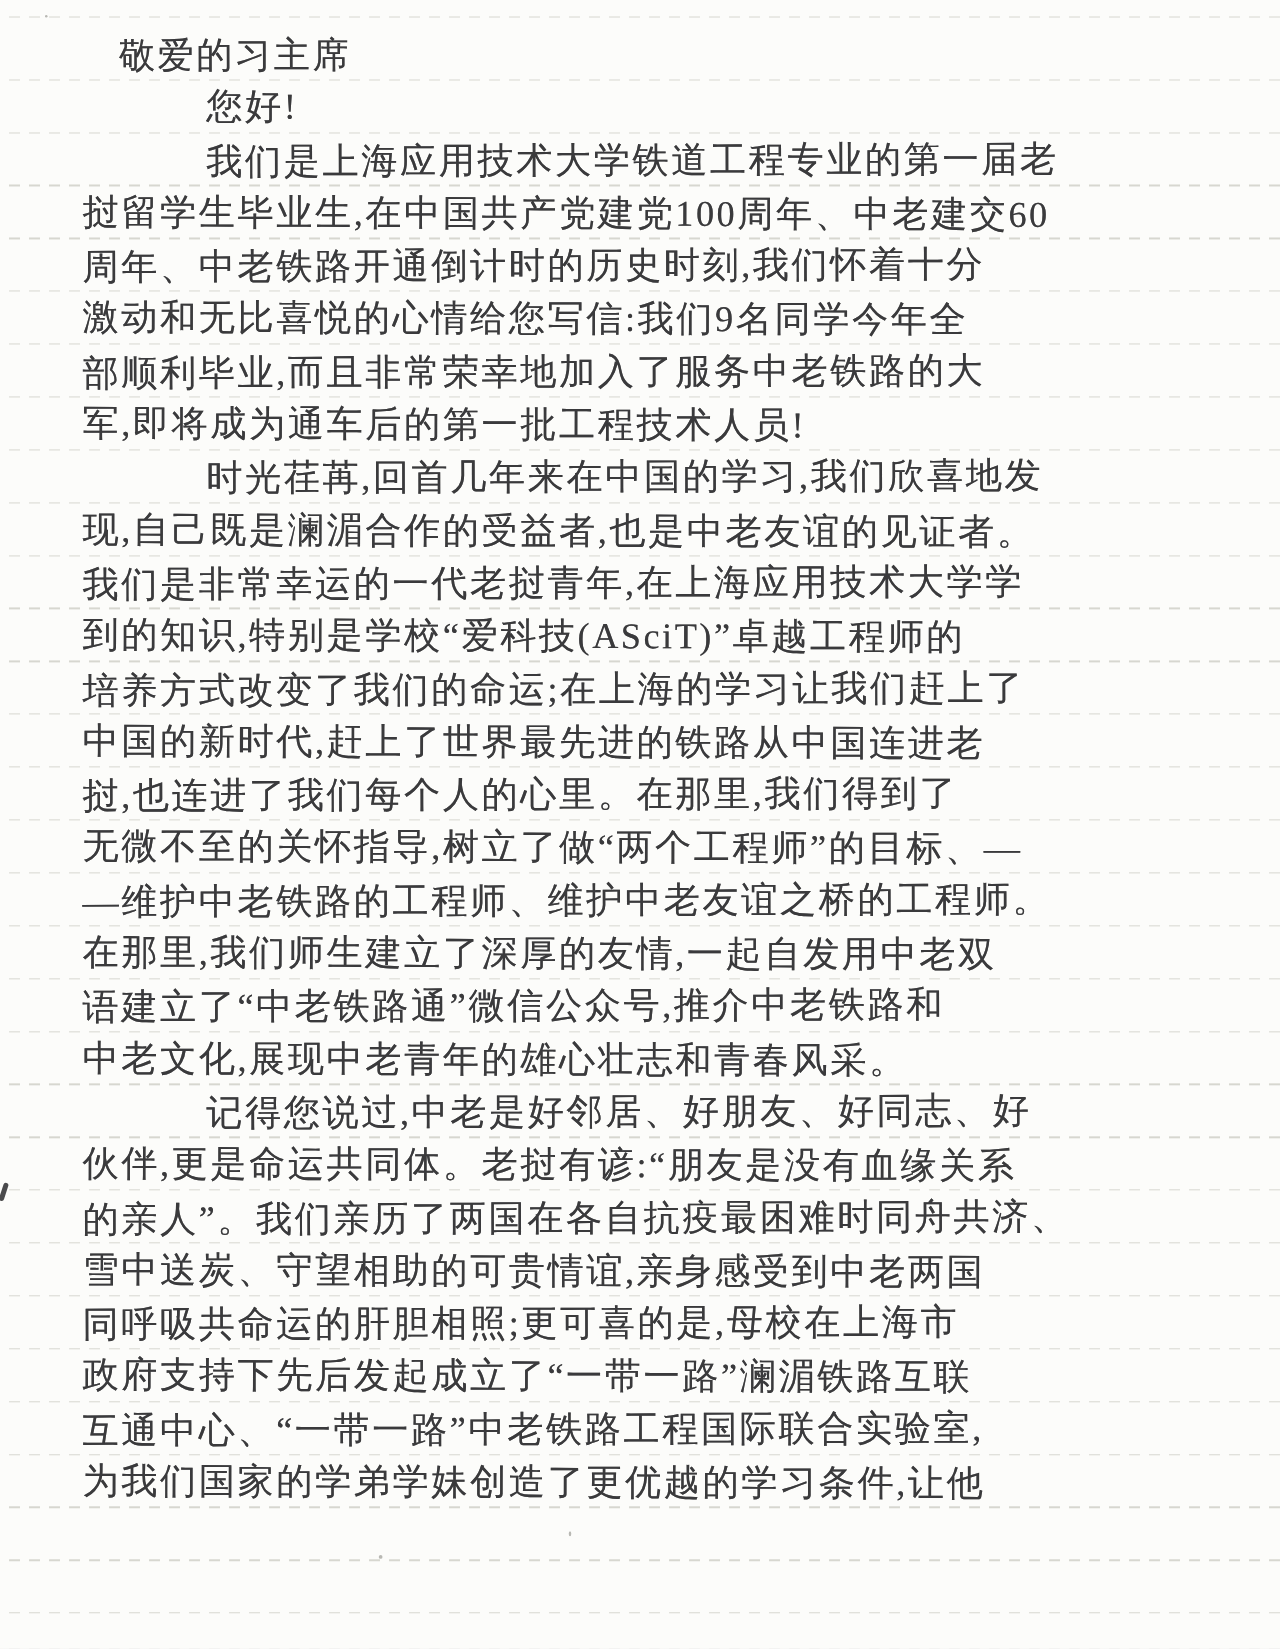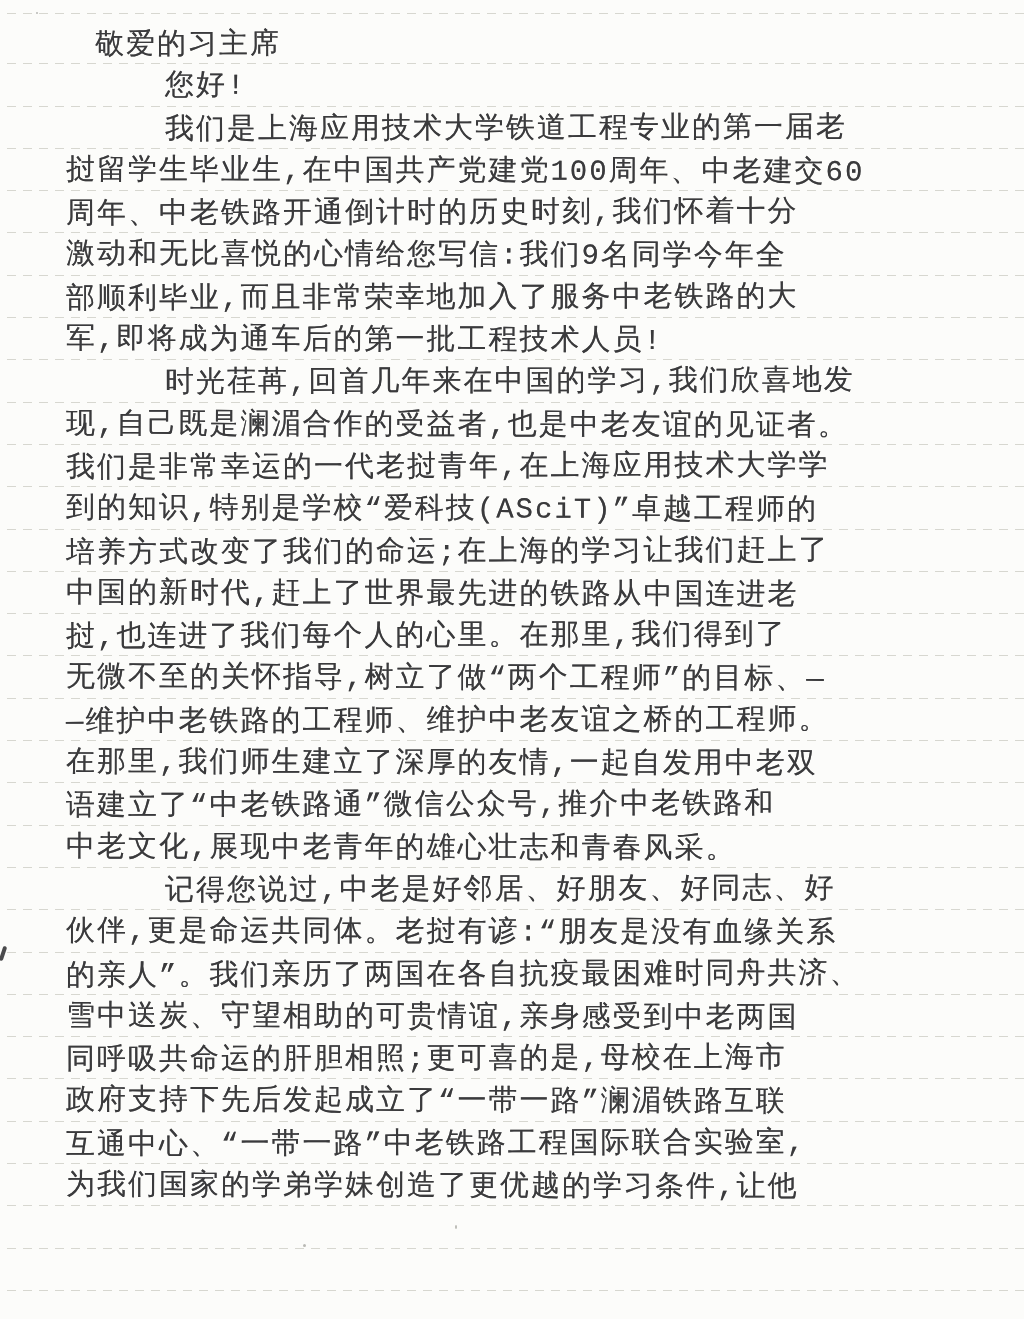--- a/index.html
+++ b/index.html
@@ -7,21 +7,21 @@
     position:relative;
     width:1024px;height:1319px;
     margin:0 auto;
     background-color:#fcfcfa;
     
     background-image:
       repeating-linear-gradient(90deg, #fcfcfa 0 7px, rgba(252,252,250,0) 7px 16px),
       repeating-linear-gradient(180deg, rgba(0,0,0,0) 0 41.3px, #d7d7d0 41.3px 42.3px);
     background-position:0 0, 0 22px;
     overflow:hidden;
-    font-family:Liberation Mono, monospace;
+    font-family:Liberation Serif, serif;
   }
   .letter-body{
     position:absolute;
     top:24px;left:0;right:34px;
     color:#3a3a3c;
   }
   .line{
     height:42.3px;
     line-height:41px;
     padding-left:66px;

